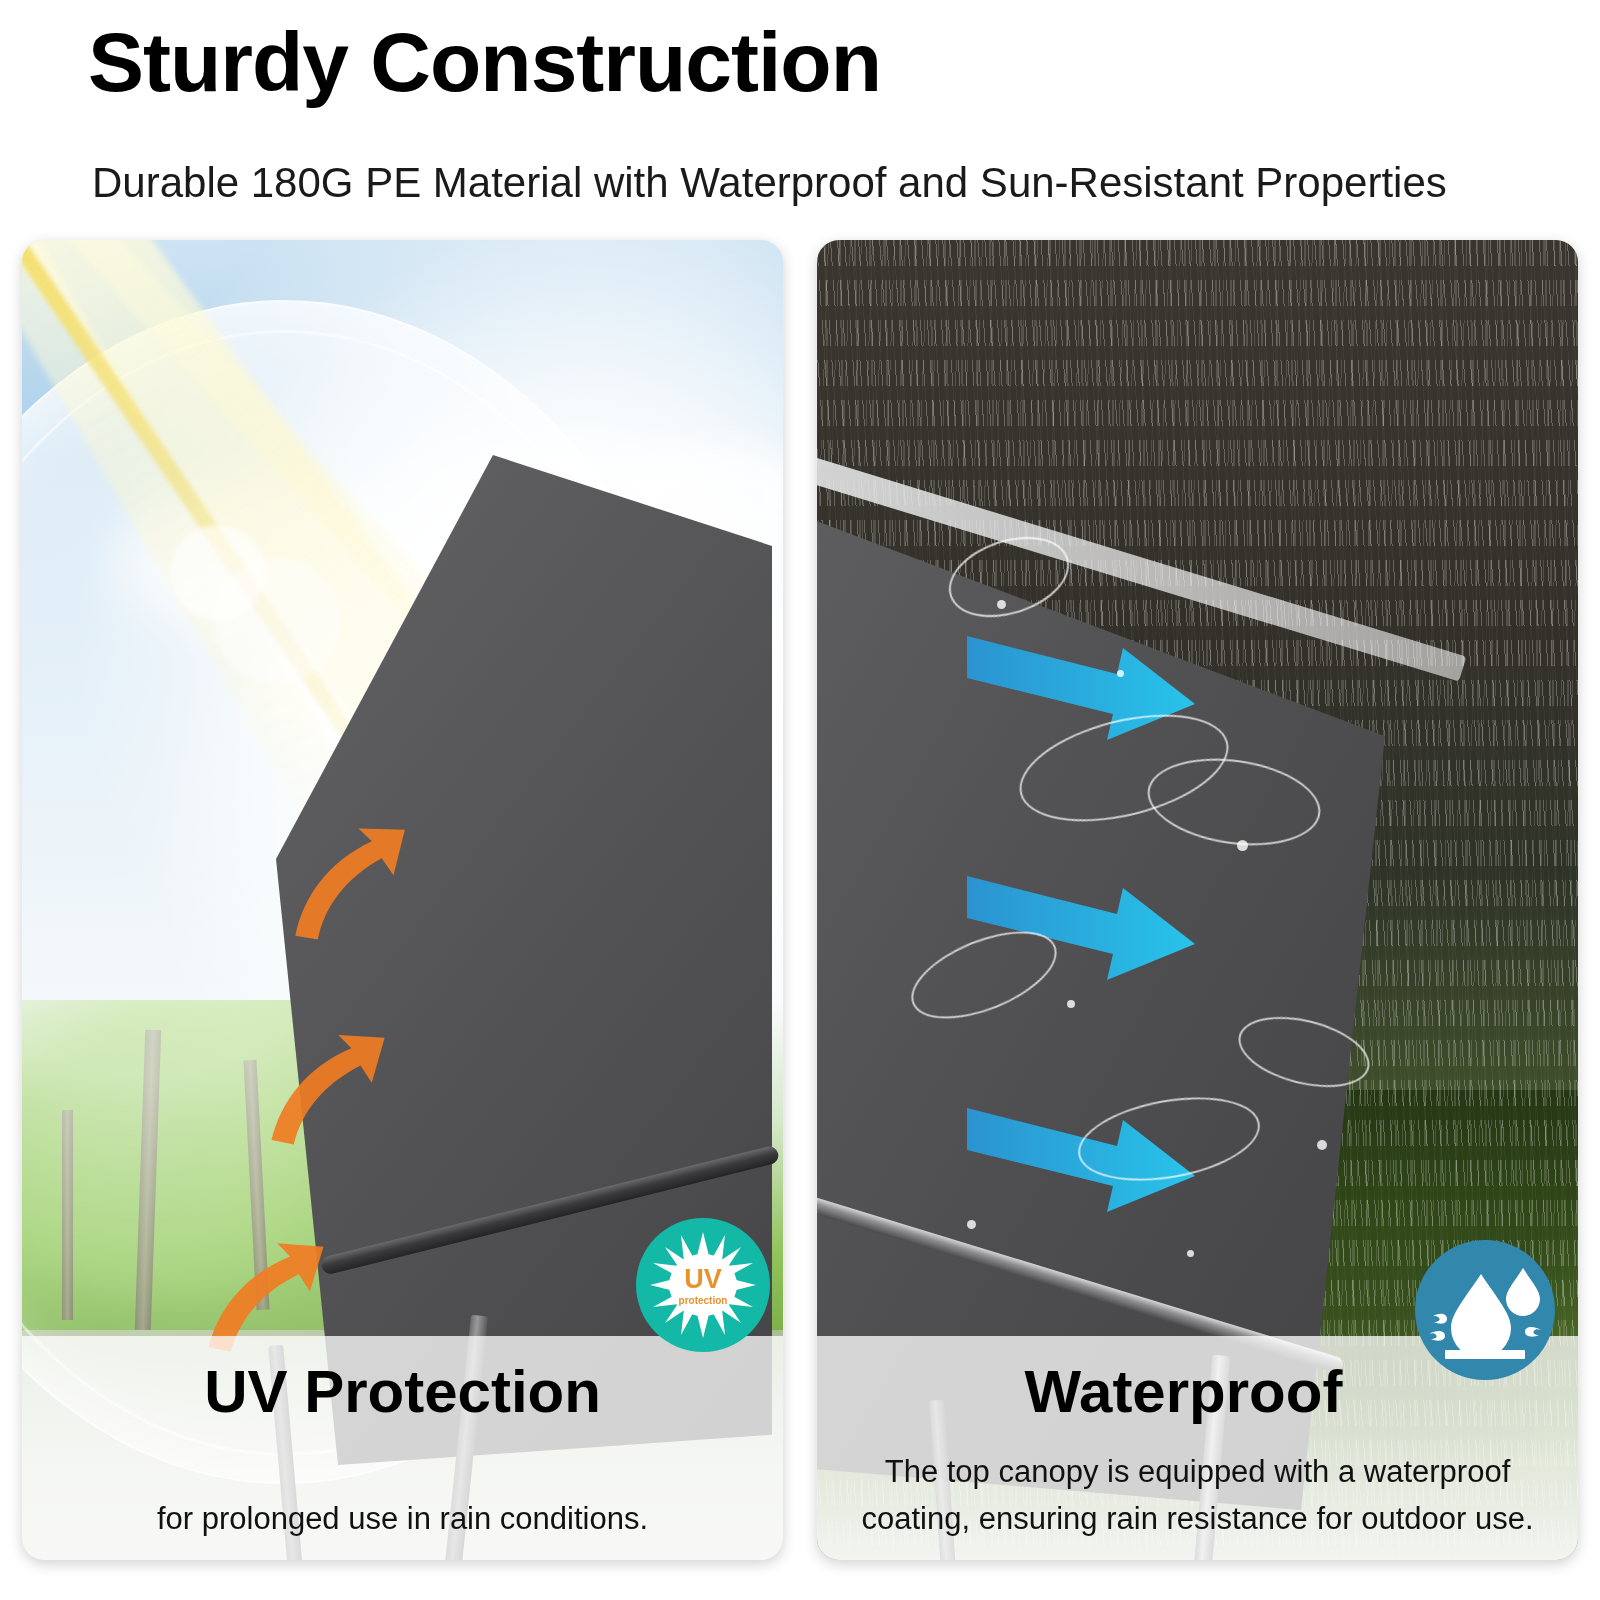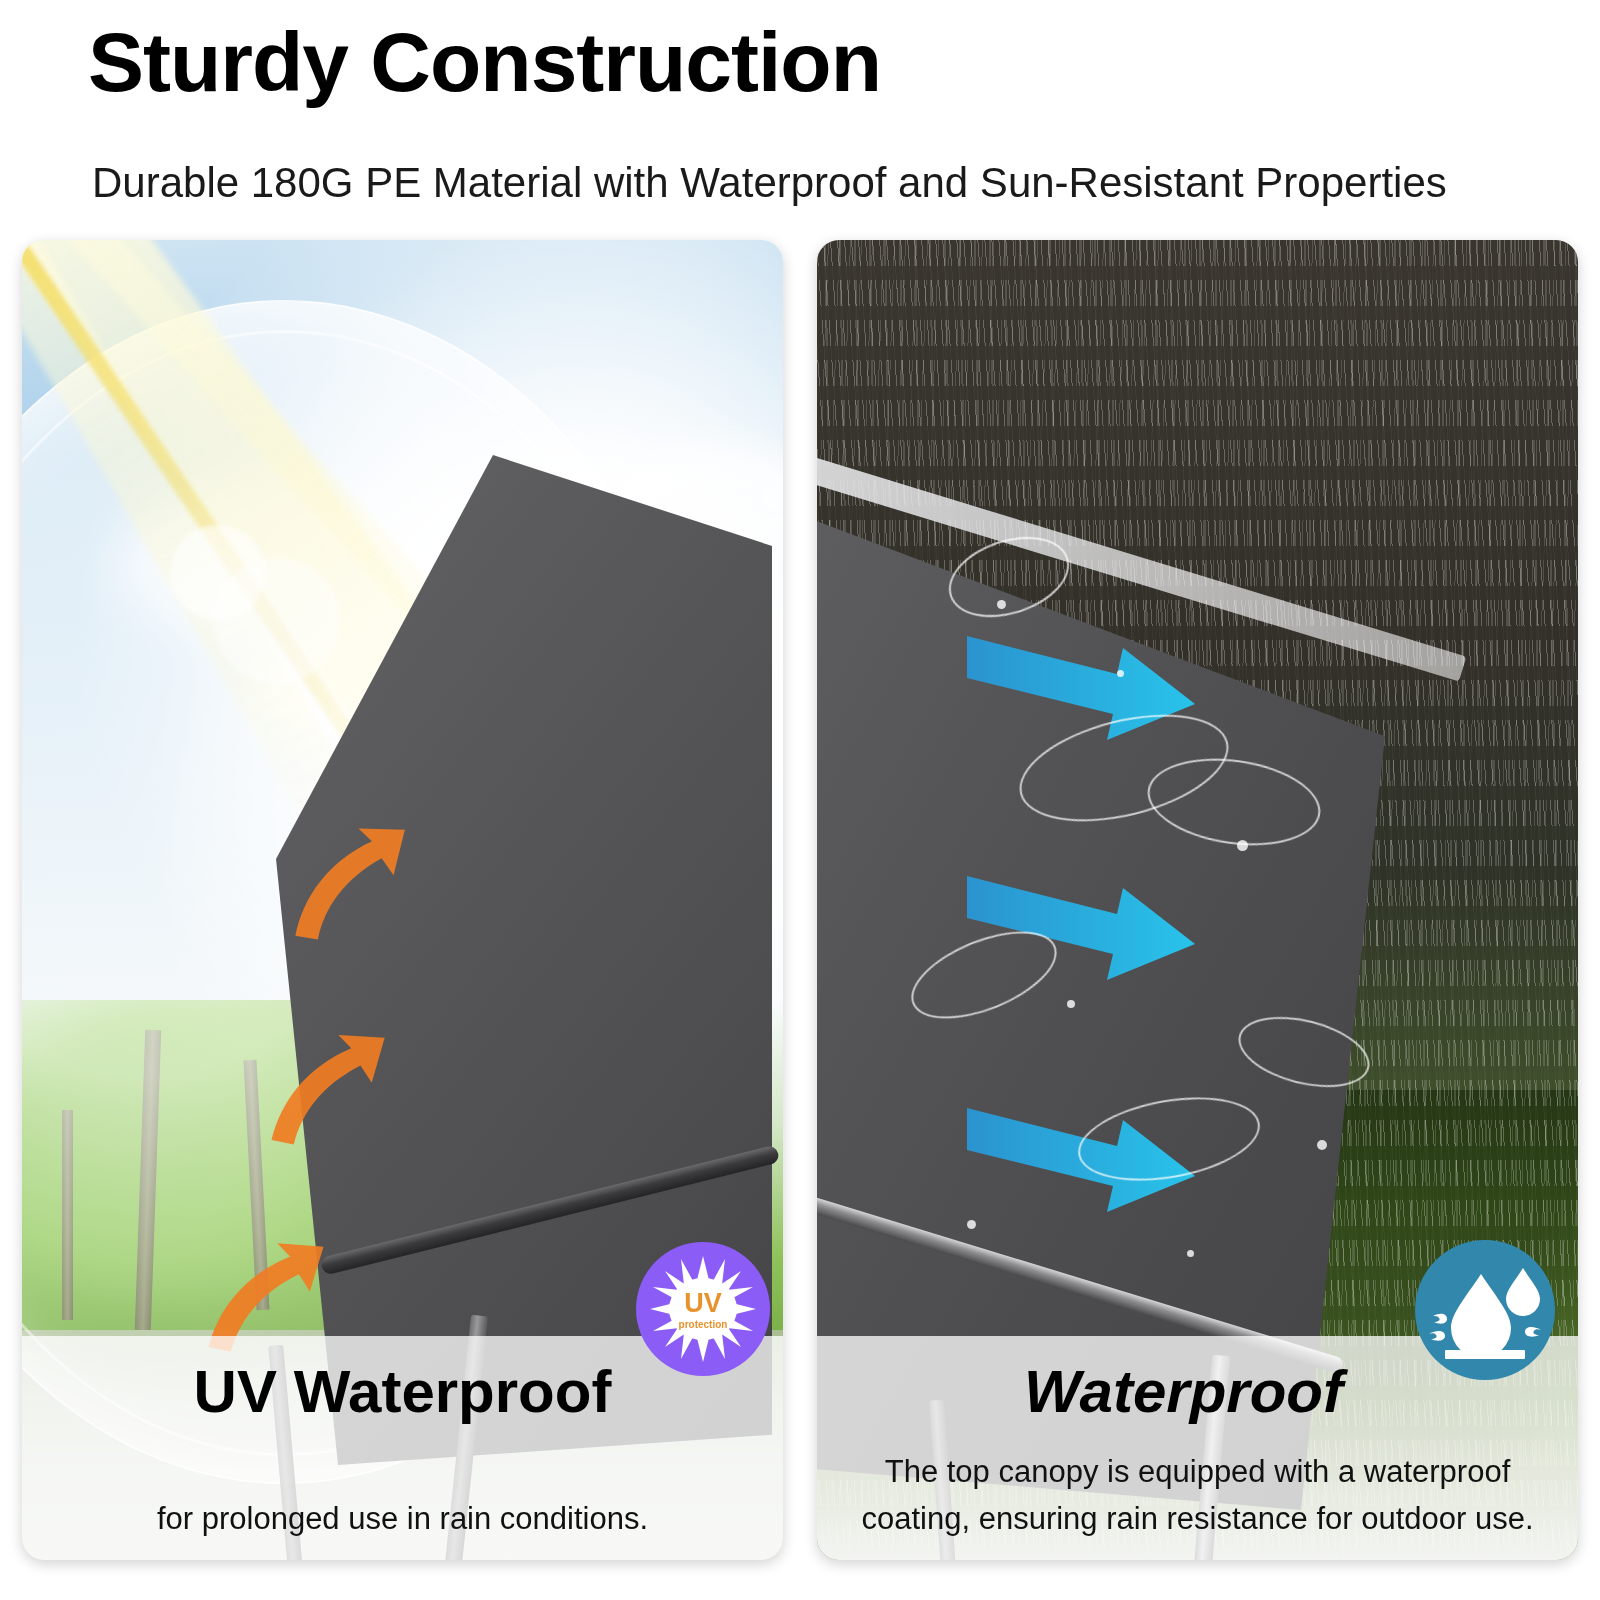--- a/index.html
+++ b/index.html
@@ -189,30 +189,30 @@
   
   .caption-wash{
     position:absolute;left:0;top:1096px;width:100%;height:224px;
     background:rgba(255,255,255,.76);
   }
   .caption{position:absolute;left:0;top:1096px;width:100%;height:224px;}
   .cap-heading{
     position:absolute;top:26px;width:100%;text-align:center;
     font-size:60px;font-weight:bold;color:#000;line-height:1;
   }
-  #panel-wp .cap-heading{padding-right:28px;box-sizing:border-box;font-style:italic;}
+  #panel-wp .cap-heading{padding-right:28px;box-sizing:border-box;}
   .cap-body{
     position:absolute;top:112px;width:100%;text-align:center;
     font-size:31px;color:#111;line-height:1.52;
     padding:0 30px;box-sizing:border-box;
   }
 
   
   .badge{position:absolute;border-radius:50%;}
-  #badge-uv{left:614px;top:1002px;width:134px;height:134px;background:#8b5cf6;}
+  #badge-uv{left:614px;top:978px;width:134px;height:134px;background:#14b8a6;}
   #badge-wp{left:598px;top:1000px;width:140px;height:140px;background:#3287ac;}
 </style>
 </head>
 <body>
 
 <div class="header">
   <div class="title">Sturdy Construction</div>
   <div class="subtitle">Durable 180G PE Material with Waterproof and Sun-Resistant Properties</div>
 </div>
 
@@ -256,21 +256,21 @@
   </svg>
   <svg class="arrow-o ao2" viewBox="0 0 128 112">
     <path d="M6 104 C 18 66, 46 34, 92 18 L 80 4 L 126 10 L 110 54 L 100 36 C 62 52, 38 78, 28 110 Z" fill="#f07d23"></path>
   </svg>
   <svg class="arrow-o ao3" viewBox="0 0 128 112">
     <path d="M6 104 C 18 66, 46 34, 92 18 L 80 4 L 126 10 L 110 54 L 100 36 C 62 52, 38 78, 28 110 Z" fill="#f07d23"></path>
   </svg>
 
   <div class="caption-wash"></div>
   <div class="caption">
-    <div class="cap-heading">UV Waterproof</div>
+    <div class="cap-heading">UV Protection</div>
     <div class="cap-body">
       <br>
       <span>for prolonged use in rain conditions.</span>
     </div>
   </div>
 
   <div class="badge" id="badge-uv">
     <svg viewBox="0 0 134 134" width="134" height="134">
       <g fill="#ffffff">
         <path d="M67 14 L73 38 L61 38 Z"></path>

